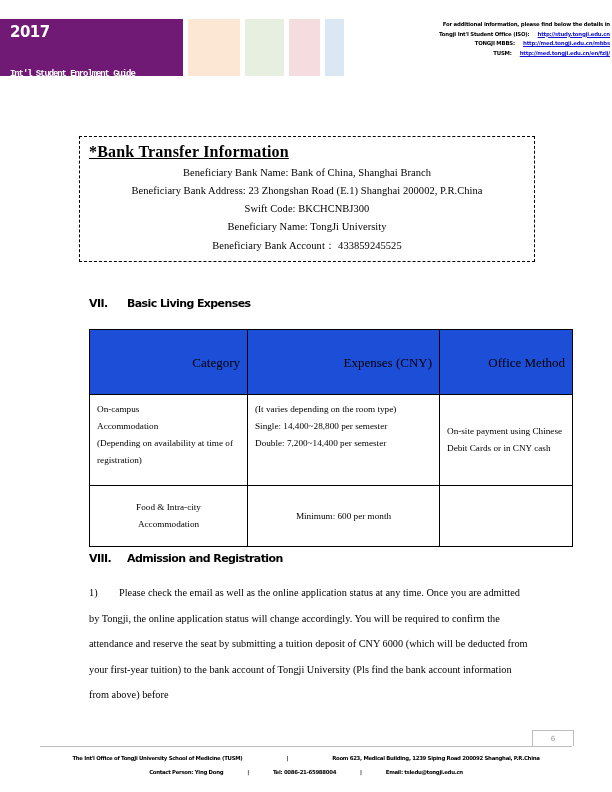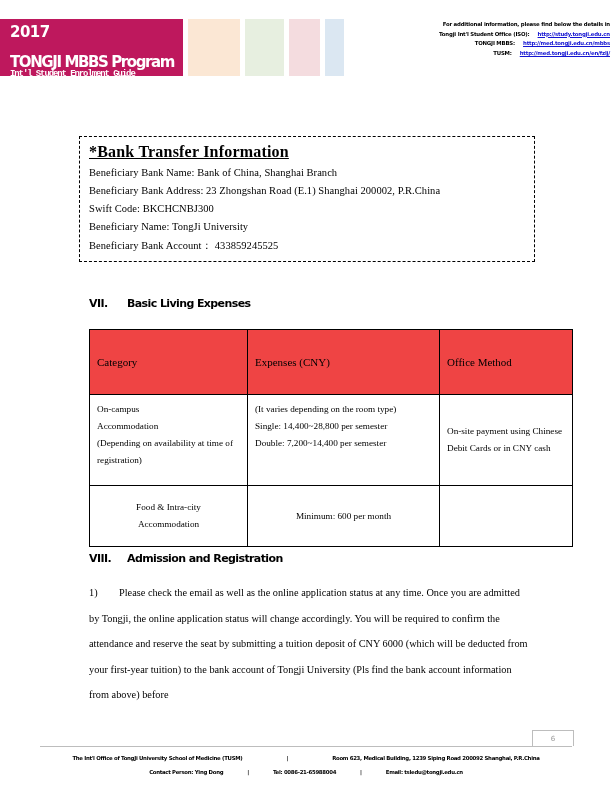--- a/index.html
+++ b/index.html
@@ -4,21 +4,21 @@
 <style>
   html,body{margin:0;padding:0;}
   body{
     width:612px;height:792px;background:#ffffff;
     font-family:"Liberation Serif", serif;
     position:relative;overflow:hidden;
   }
 
   
   .header{position:absolute;left:0;top:19px;width:612px;height:57px;}
-  .hdr-red{position:absolute;left:0;top:0;width:183px;height:57px;background:#be185d;}
+  .hdr-red{position:absolute;left:0;top:0;width:183px;height:57px;background:#701a75;}
   .hdr-swatch{position:absolute;top:0;height:57px;}
   .sw1{left:188px;width:52px;background:#fbe7d4;}
   .sw2{left:245px;width:39px;background:#e7efe0;}
   .sw3{left:289px;width:31px;background:#f4dcdf;}
   .sw4{left:325px;width:19px;background:#dbe7f2;}
 
   .hdr-year{position:absolute;left:10px;top:4px;color:#fff;
     font-family:"DejaVu Sans", sans-serif;font-weight:bold;font-size:15px;letter-spacing:-0.5px;}
   .hdr-sub{position:absolute;left:10px;top:22px;color:#fff;
     font-family:Liberation Mono, monospace;font-weight:bold;font-size:9px;letter-spacing:-1.1px;margin-top:28px;}
@@ -32,38 +32,38 @@
   .hdr-info .row{white-space:nowrap;}
   .hdr-info .lbl{display:inline-block;}
   .hdr-info a{color:#1414d2;text-decoration:underline;font-weight:bold;}
   .hdr-info .gap{display:inline-block;width:8px;}
 
   
   .bankbox{position:absolute;left:79px;top:136px;width:456px;height:126px;
     border:1px dashed #000;box-sizing:border-box;padding:6px 9px;}
   .bank-title{font-size:16px;font-weight:bold;text-decoration:underline;
     margin:0 0 6px 0;letter-spacing:0.2px;}
-  .bank-line{font-size:10.5px;margin:0 0 7px 0;letter-spacing:0.05px;}
+  .bank-line{font-size:10.5px;margin:0 0 7px 0;letter-spacing:0.05px;text-align:center;}
 
   
   .sec-head{position:absolute;font-family:"DejaVu Sans", sans-serif;
     font-weight:bold;font-size:11px;color:#000;letter-spacing:-0.6px;white-space:nowrap;}
   .sec-head .num{display:inline-block;width:38px;}
   #sec7{left:89px;top:297px;}
   #sec8{left:89px;top:552px;}
 
   
   .tbl{position:absolute;left:89px;top:329px;width:438px;
     border-collapse:collapse;table-layout:fixed;}
   .tbl td{border:1px solid #000;vertical-align:middle;
     font-size:9.2px;padding:6px 7px;line-height:17px;}
   .tbl .c1{width:143px;}
   .tbl .c2{width:177px;}
   .tbl .c3{width:118px;}
-  .tbl thead td{background:#ef4444;height:52px;font-size:11px;}
+  .tbl thead td{background:#1d4ed8;height:52px;font-size:13px;text-align:right;}
   .tbl .r1 td{height:78px;vertical-align:top;}
   .tbl .r1 td.mid{vertical-align:middle;margin-left:39px;}
   .tbl .r2 td{height:48px;text-align:center;}
   .tbl p{margin:0;}
 
   
   .para{position:absolute;left:89px;top:580px;width:442px;
     font-size:10.3px;line-height:25.5px;text-align:left;}
   .para .marker{display:inline-block;width:30px;}
 
@@ -80,21 +80,20 @@
   .footer .sep{display:inline-block;width:44px;}
   .footer .sep2{display:inline-block;width:24px;}
 </style>
 </head>
 <body>
 
 <div class="header">
   <div class="hdr-red">
     <div class="hdr-year">2017</div>
     <div class="hdr-sub">Int'l Student Enrolment Guide</div>
-    <div class="hdr-prog">TONGJI MBBS Program</div>
   </div>
   <div class="hdr-swatch sw1"></div>
   <div class="hdr-swatch sw2"></div>
   <div class="hdr-swatch sw3"></div>
   <div class="hdr-swatch sw4"></div>
 </div>
 
 <div class="hdr-info">
   <div class="row">For additional information, please find below the details in</div>
   <div class="row">

